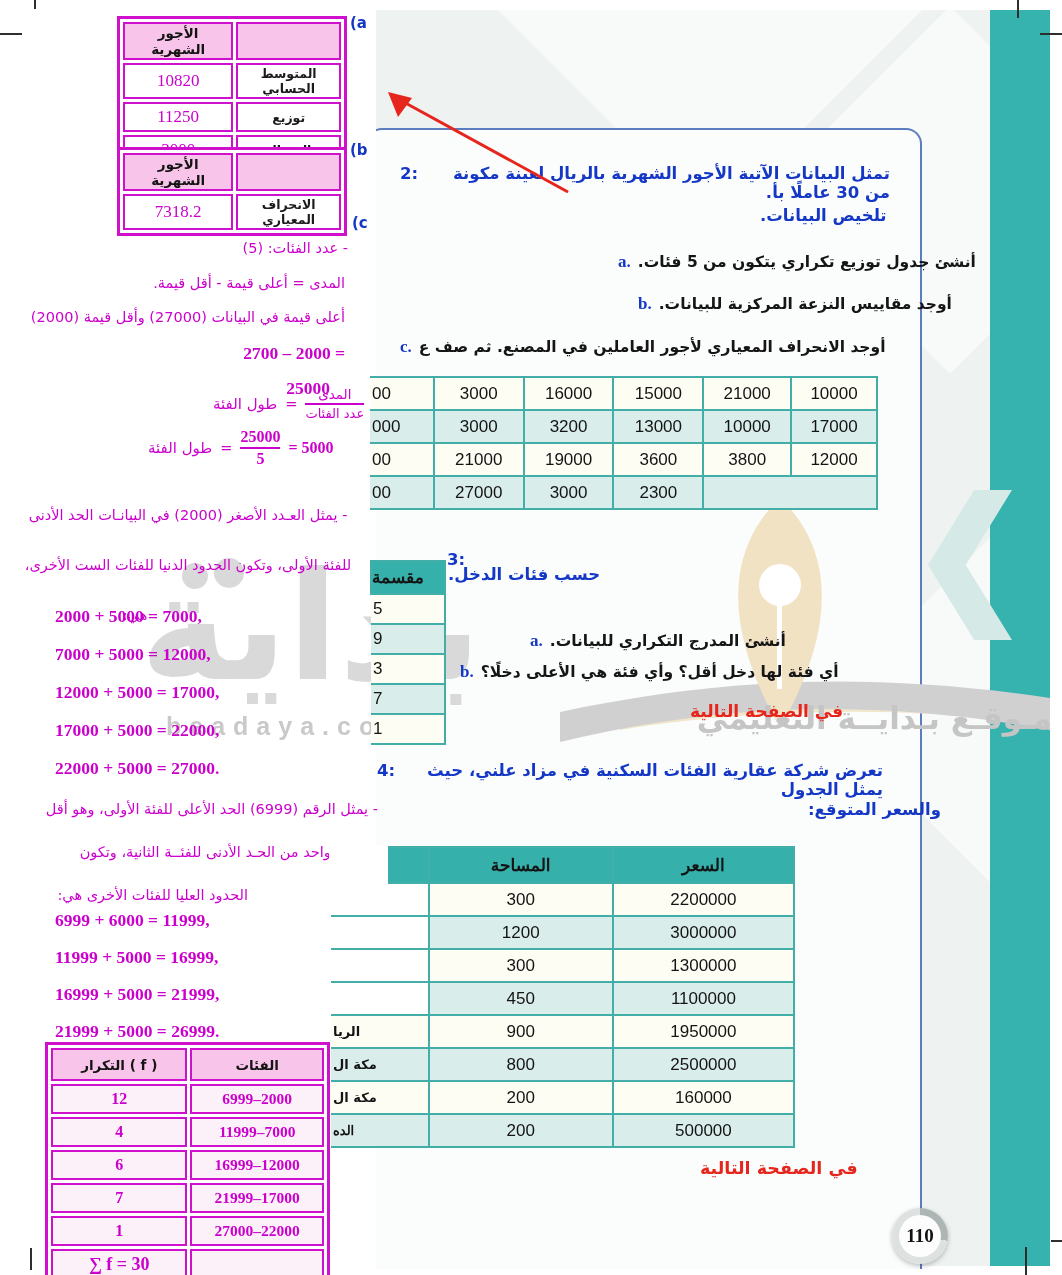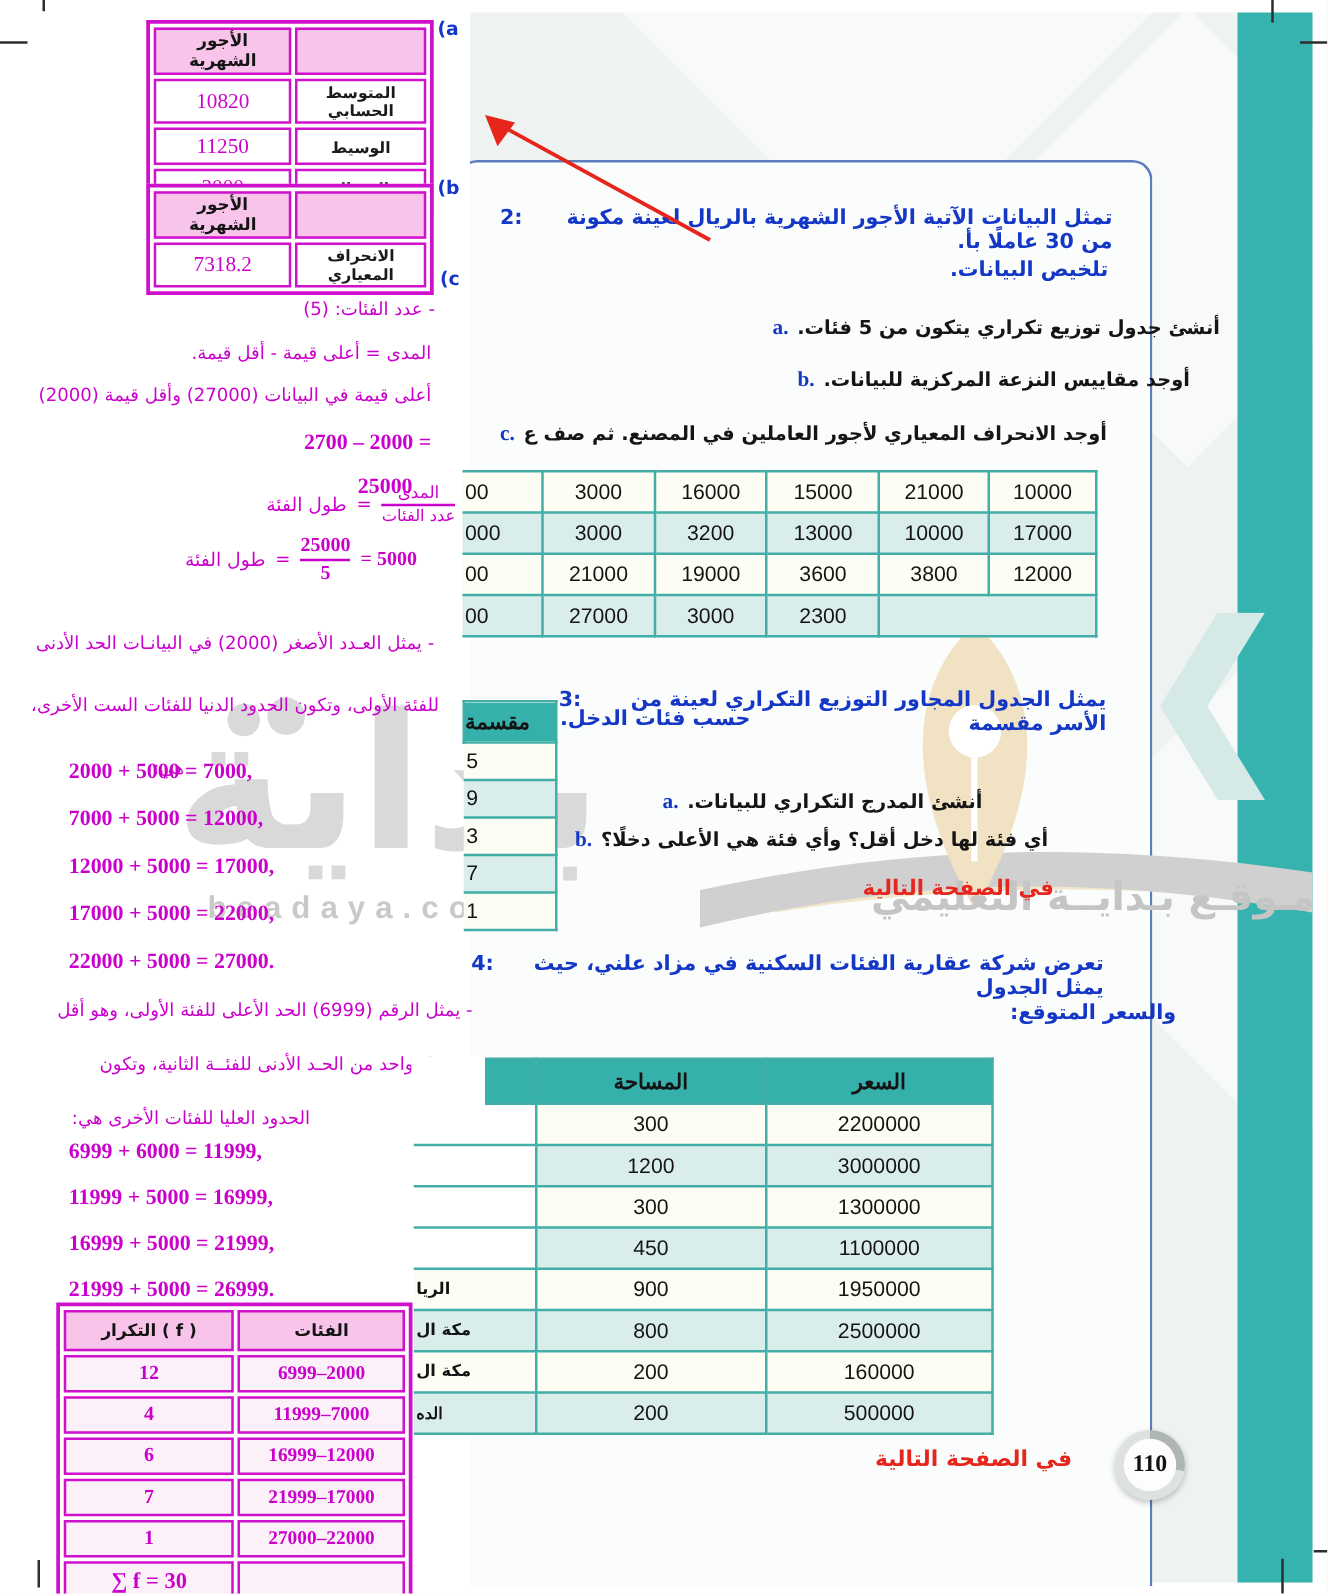--- a/index.html
+++ b/index.html
@@ -43,21 +43,21 @@
   .eqs{font-family:"Liberation Serif",serif;color:#cc00cc;font-size:17.5px;font-weight:bold}
   .frac{display:inline-flex;flex-direction:column;align-items:center;vertical-align:middle}
   .frac .bar{height:2px;background:#cc00cc;width:100%;margin:1px 0}
   .qline{color:#1437c6;font-weight:bold;font-size:16.5px}
   .item{display:flex;align-items:baseline;gap:7px}
   .item .mk{color:#1437c6;font-weight:bold;font-family:"Liberation Serif",serif;font-size:17px}
   .item .tx{color:#151515;font-weight:bold;font-size:15.5px;direction:rtl}
   .lab{color:#1437c6;font-weight:bold;font-size:15px}
   .crop{position:absolute;background:#2e2e2e;z-index:5}
   .wm-txt{color:#c9c9c9;font-weight:bold}
-  .badge-outer{left:892px;top:1144px;width:56px;height:56px;border-radius:50%;
+  .badge-outer{left:892px;top:1208px;width:56px;height:56px;border-radius:50%;
     background:conic-gradient(#aeb6b5 0deg 100deg,#dde1e0 100deg 360deg);
     box-shadow:0 2px 5px rgba(0,0,0,.25);z-index:5}
   .badge-inner{position:absolute;left:7px;top:7px;width:42px;height:42px;border-radius:50%;
     background:#fdfdfd;display:flex;align-items:center;justify-content:center;
     font-family:"Liberation Serif",serif;font-weight:bold;font-size:19px;color:#111}
   .chev{left:928px;top:490px;width:84px;height:150px;background:#d5e9e6;z-index:1;
     clip-path:polygon(55% 0,100% 0,45% 50%,100% 100%,55% 100%,0 50%,55% 0)}
 </style>
 </head>
 <body>
@@ -96,21 +96,21 @@
         <tr>
       <td class="hd">الأجور الشهرية</td>
       <td class="hd"></td>
     </tr>
     <tr>
       <td class="val">10820</td>
       <td class="lbl">المتوسط الحسابي</td>
     </tr>
     <tr>
       <td class="val">11250</td>
-      <td class="lbl">الوسيط</td>
+      <td class="lbl">توزيع</td>
     </tr>
     <tr>
       <td class="val">3000</td>
       <td class="lbl">المنوال</td>
     </tr>
   </tbody>
     </table>
 
   <div class="abs ct lab" style="left:350px;top:141px">(b</div>
   <table class="abs ct ptable" style="left:117px;top:147px;width:230px">
@@ -284,21 +284,20 @@
       <td class="r-lt cut">00</td>
       <td class="r-lt">27000</td>
       <td class="r-lt">3000</td>
       <td class="r-lt">2300</td>
       <td class="r-lt" colspan="2"></td>
     </tr>
   </tbody>
     </table>
 
   <div class="abs ct qline" style="left:447px;top:550px">3:</div>
-  <div class="abs ct rtl qline" style="left:470px;top:550px;width:415px">يمثل الجدول المجاور التوزيع التكراري لعينة من الأسر مقسمة</div>
   <div class="abs ct rtl qline" style="left:448px;top:565px">حسب فئات الدخل.</div>
 
   <table class="abs ct ttable" style="left:370px;top:560px;width:62px;border:2.5px solid #43aea7;border-left:none">
     <tbody>
         <tr style="height:33px">
           <td class="th-teal" style="overflow:hidden;white-space:nowrap;direction:rtl;padding-right:20px;text-align:right;max-width:62px">مقسمة</td>
         </tr>
     <tr style="height:30px">
           <td class="r-iv cut">5</td>
         </tr>

